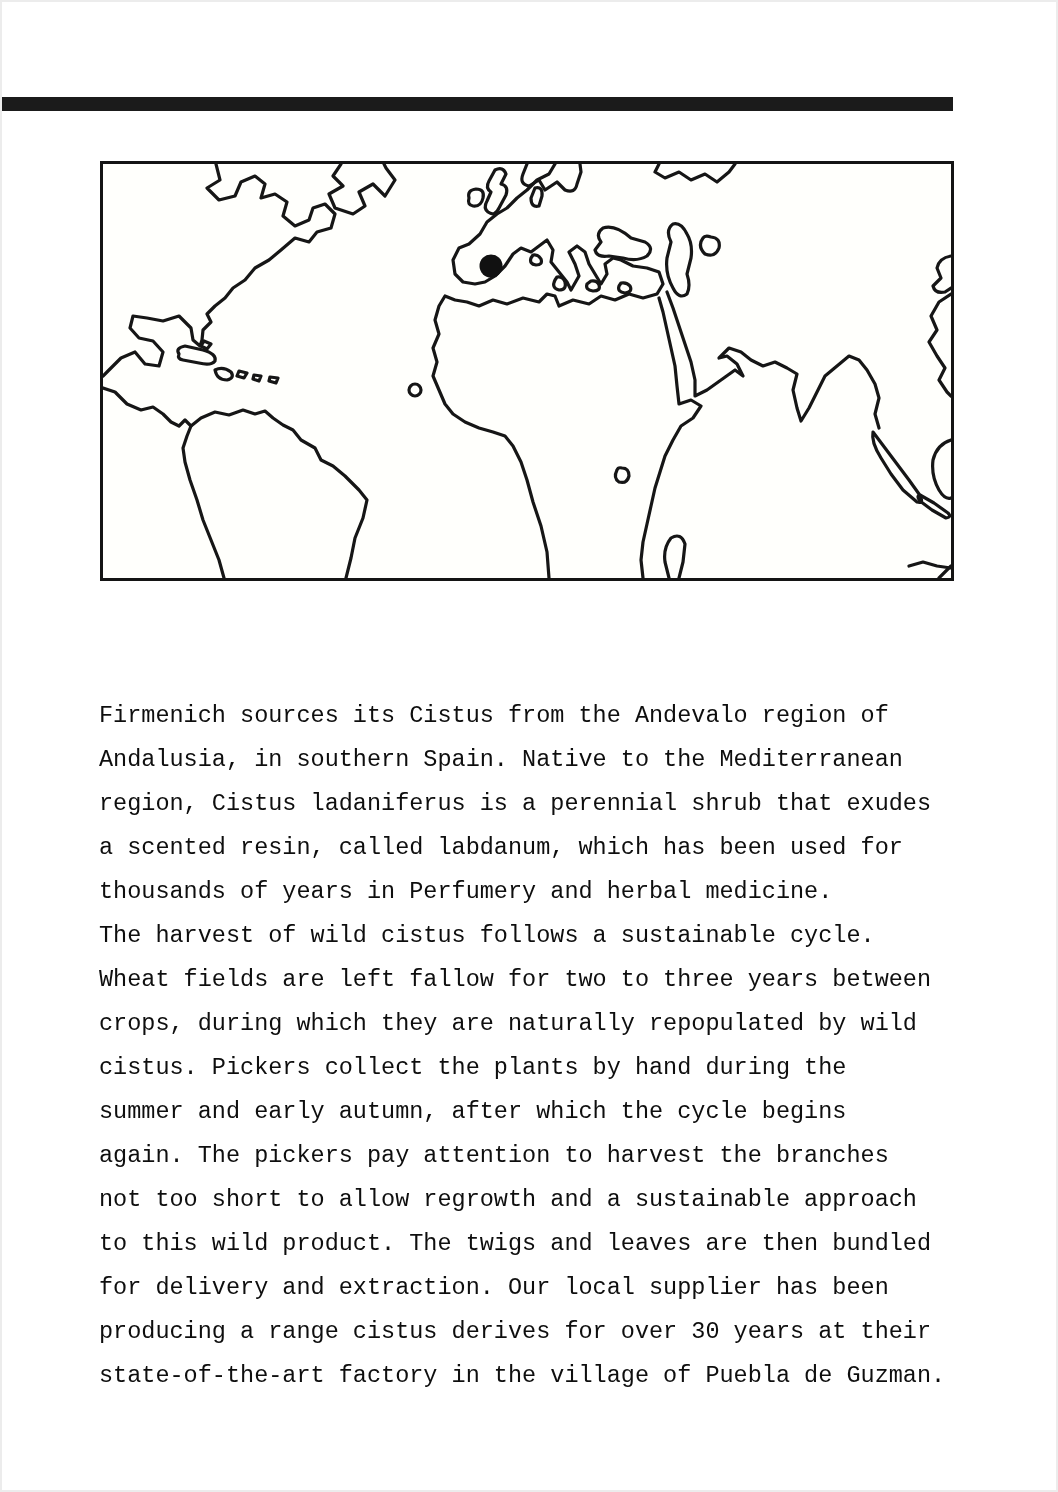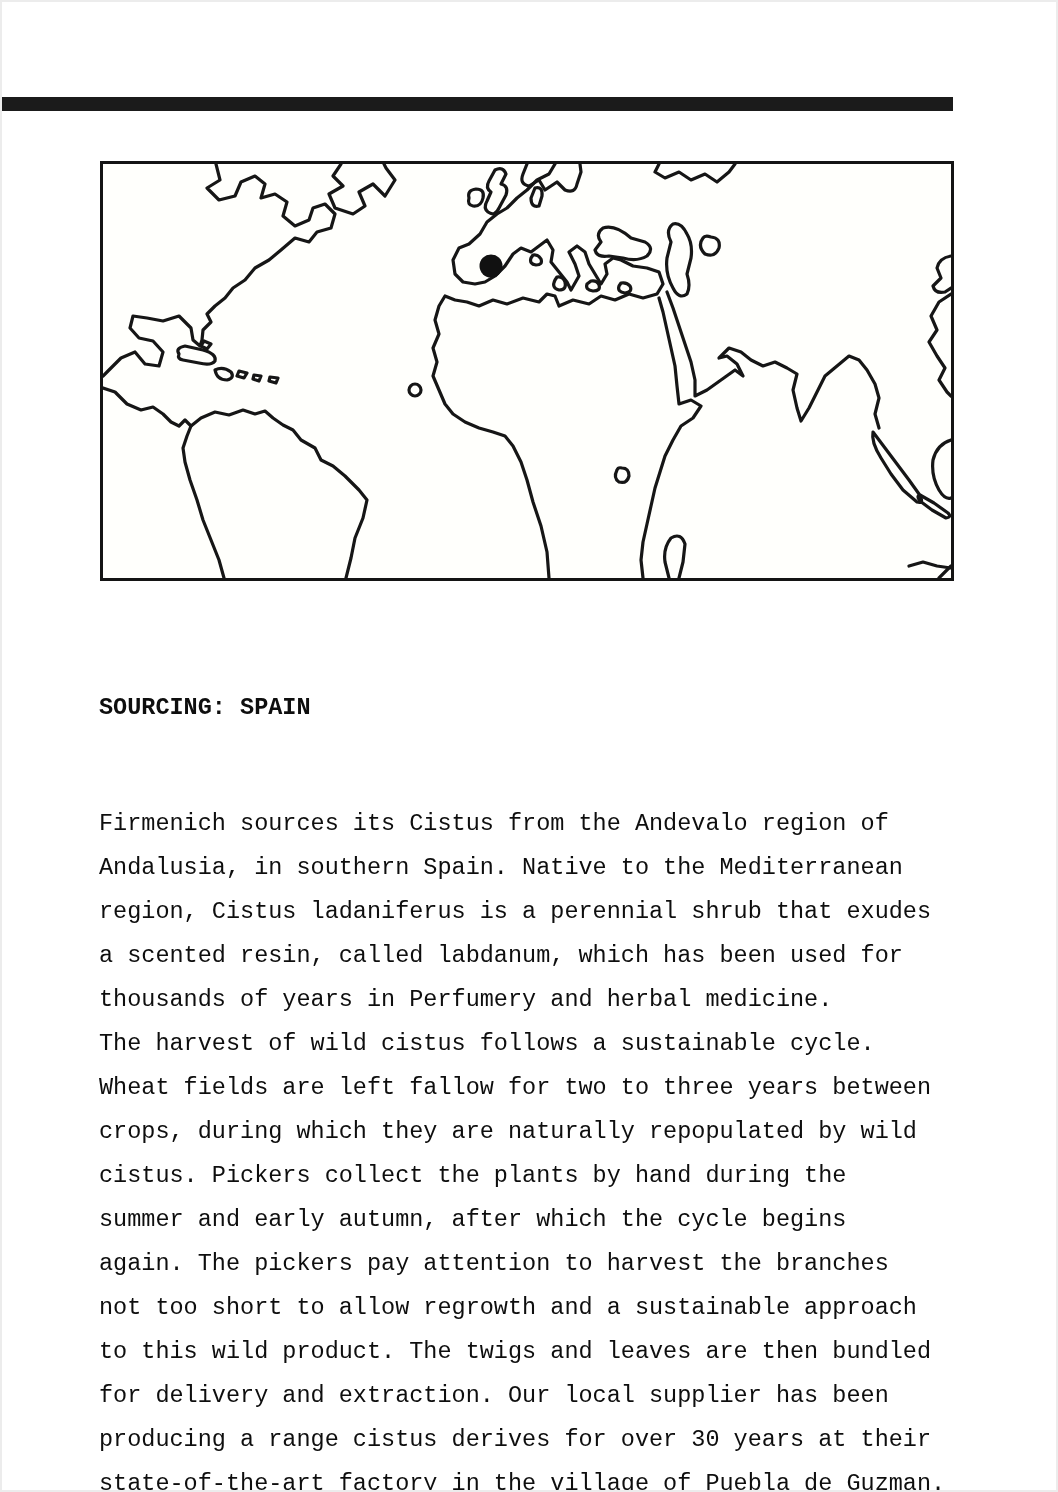--- a/index.html
+++ b/index.html
@@ -82,20 +82,19 @@
       <path class="coast" d="M 806 402 L 820 398 L 834 402 L 848 404"></path>
       <path class="coast" d="M 836 414 L 848 402"></path>
       <path class="coast" d="M 848 130 L 836 138 L 828 152 L 834 166 L 826 178 L 834 192 L 842 204 L 836 216 L 844 228 L 848 232"></path>
       <path class="coast" d="M 848 92 Q 836 94 834 104 L 838 114 L 830 122 Q 832 130 842 128 L 848 124"></path>
 
       <circle cx="388" cy="102" r="11.5" fill="#111111"></circle>
     </svg>
   </div>
 
   <div class="textblock">
-    <div class="hline">SOURCING: SPAIN</div>
     <div><div class="tline"><span>Firmenich sources its Cistus from the Andevalo region of</span></div><div class="tline"><span>Andalusia, in southern Spain. Native to the Mediterranean</span></div><div class="tline"><span>region, Cistus ladaniferus is a perennial shrub that exudes</span></div><div class="tline"><span>a scented resin, called labdanum, which has been used for</span></div><div class="tline"><span>thousands of years in Perfumery and herbal medicine.</span></div><div class="tline"><span class="b">The harvest of wild cistus follows a sustainable cycle.</span></div><div class="tline"><span class="b">Wheat fields are left fallow for two to three years between</span></div><div class="tline"><span class="b">crops, during which they are naturally repopulated by wild</span></div><div class="tline"><span class="b">cistus.</span><span> Pickers collect the plants by hand during the</span></div><div class="tline"><span>summer and early autumn, after which the cycle begins</span></div><div class="tline"><span>again. The pickers pay attention to harvest the branches</span></div><div class="tline"><span>not too short to allow regrowth and a sustainable approach</span></div><div class="tline"><span>to this wild product. The twigs and leaves are then bundled</span></div><div class="tline"><span>for delivery and extraction. Our local supplier has been</span></div><div class="tline"><span>producing a range cistus derives for over 30 years at their</span></div><div class="tline"><span>state-of-the-art factory in the village of Puebla de Guzman.</span></div></div>
     <div class="spacer"></div>
     
     
   </div>
 
 </div>
 
 </body></html>

